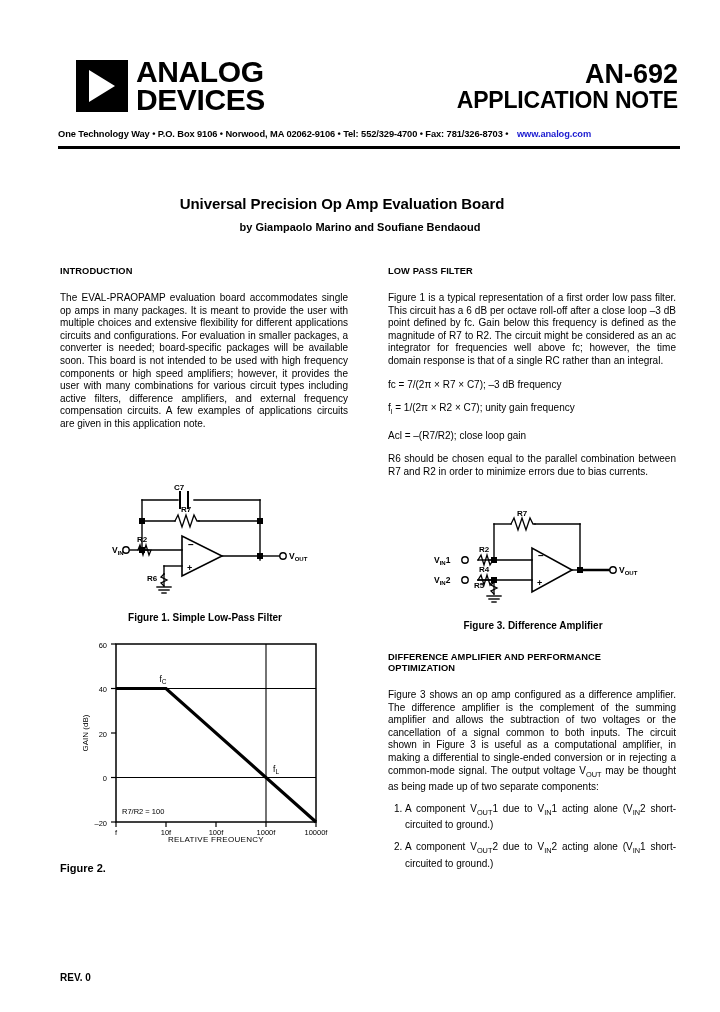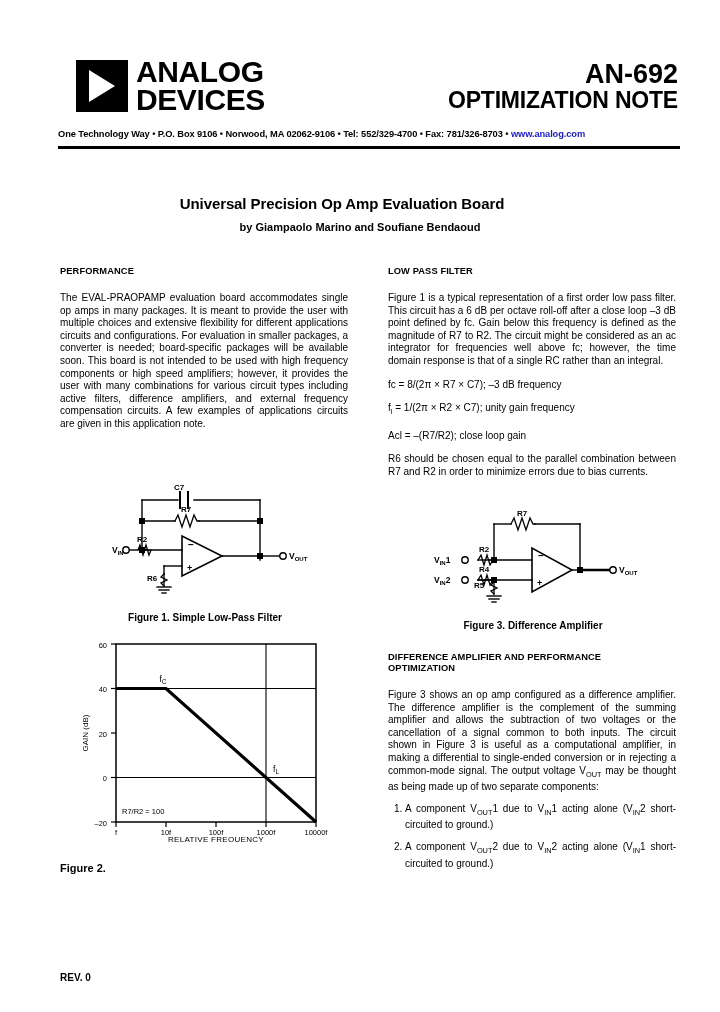--- a/index.html
+++ b/index.html
@@ -87,21 +87,21 @@
   .addr {
     position: absolute;
     left: 58px;
     top: 129px;
     width: 622px;
     font-size: 9.3px;
     font-weight: bold;
     white-space: nowrap;
     letter-spacing: -0.1px;
   }
-  .addr .url { color: #1a1ad0; }
+  .addr .url { color: #1a1ad0; margin-left: 6px; }
   .rule {
     position: absolute;
     left: 58px;
     top: 146px;
     width: 622px;
     height: 2.5px;
     background: #000;
   }
 
   
@@ -233,42 +233,42 @@
   <div class="header">
     <div class="logo-block">
       <div class="logo-mark"></div>
       <div class="logo-words">
         <div>ANALOG</div>
         <div>DEVICES</div>
       </div>
     </div>
     <div class="doc-id">
       <div class="an">AN-692</div>
-      <div class="apn">OPTIMIZATION NOTE</div>
+      <div class="apn">APPLICATION NOTE</div>
     </div>
   </div>
 
   <div class="addr">
     <span>One Technology Way • P.O. Box 9106 • Norwood, MA 02062-9106 • Tel: 552/329-4700 • Fax: 781/326-8703 • </span><span class="url">www.analog.com</span>
   </div>
   <div class="rule"></div>
 
   <div class="title">Universal Precision Op Amp Evaluation Board</div>
   <div class="byline">by Giampaolo Marino and Soufiane Bendaoud</div>
 
   <div class="col col-left">
-    <h2 class="sec">PERFORMANCE</h2>
+    <h2 class="sec">INTRODUCTION</h2>
     <p class="body">The EVAL-PRAOPAMP evaluation board accommodates single op amps in many packages. It is meant to provide the user with multiple choices and extensive flexibility for different applications circuits and configurations. For evaluation in smaller packages, a converter is needed; board-specific packages will be available soon. This board is not intended to be used with high frequency components or high speed amplifiers; however, it provides the user with many combinations for various circuit types including active filters, difference amplifiers, and external frequency compensation circuits. A few examples of applications circuits are given in this application note.</p>
   </div>
 
   <div class="col col-right">
     <h2 class="sec">LOW PASS FILTER</h2>
     <p class="body">Figure 1 is a typical representation of a first order low pass filter. This circuit has a 6 dB per octave roll-off after a close loop –3 dB point defined by fc. Gain below this frequency is defined as the magnitude of R7 to R2. The circuit might be considered as an ac integrator for frequencies well above fc; however, the time domain response is that of a single RC rather than an integral.</p>
 
-    <p class="eq">fc = 8/(2π × R7 × C7); –3 dB frequency</p>
+    <p class="eq">fc = 7/(2π × R7 × C7); –3 dB frequency</p>
 
     <p class="eq"><span>f</span><sub>l</sub><span> = 1/(2π × R2 × C7); unity gain frequency</span></p>
 
     <p class="eq">Acl = –(R7/R2); close loop gain</p>
 
     <p class="eq" style="text-align:justify;">R6 should be chosen equal to the parallel combination between R7 and R2 in order to minimize errors due to bias currents.</p>
   </div>
 
   <div class="col col-right" style="top:652px;">
     <h2 class="sec">DIFFERENCE AMPLIFIER AND PERFORMANCE</h2>

